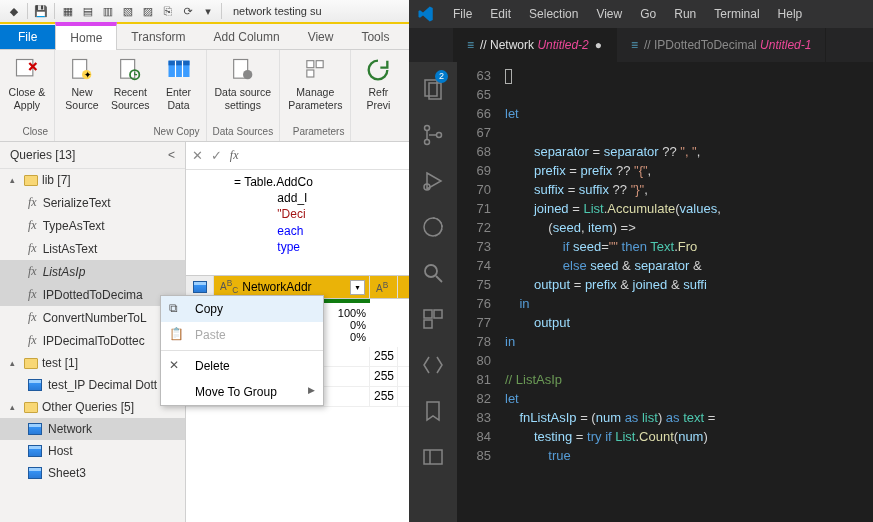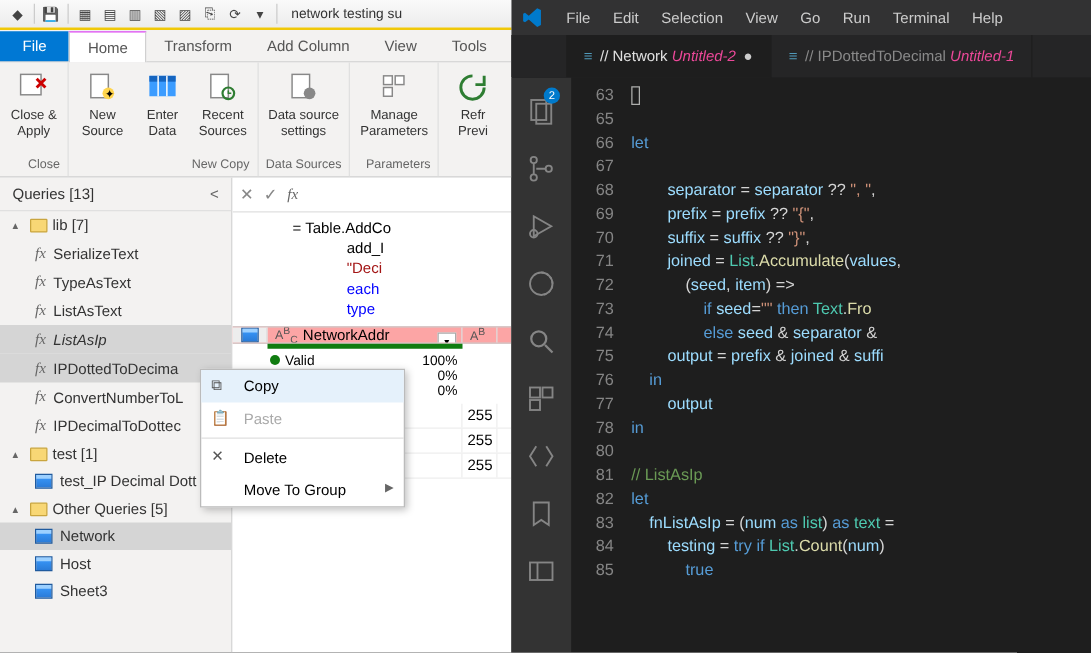--- a/index.html
+++ b/index.html
@@ -5,21 +5,21 @@
 * { margin:0; padding:0; box-sizing:border-box; font-family:"Segoe UI",Arial,sans-serif; }
 body { width:873px; height:522px; overflow:hidden; background:#fff; display:flex; }
 .pq { width:409px; height:522px; display:flex; flex-direction:column; background:#f3f2f1; position:relative; }
 .qat { height:24px; background:linear-gradient(#fafafa,#ececec); border-bottom:2px solid #f0c808; display:flex; align-items:center; padding:0 4px; font-size:11px; }
 .qat .qi { width:18px; height:18px; margin:0 1px; display:flex; align-items:center; justify-content:center; color:#444; cursor:pointer; }
 .qat .sep { width:1px; height:16px; background:#ccc; margin:0 3px; }
 .qtitle { margin-left:8px; color:#333; }
 .tabs { height:26px; background:#f3f2f1; display:flex; align-items:flex-end; font-size:12px; border-bottom:1px solid #d0d0d0; }
 .tab { padding:5px 14px; color:#555; cursor:pointer; }
 .tab.file { background:#0078d4; color:#fff; font-weight:400; padding:5px 18px; }
-.tab.active { background:#fff; border-top:1px solid #d946ef; border-left:1px solid #d0d0d0; border-right:1px solid #d0d0d0; margin-bottom:-1px; }
+.tab.active { background:#fff; border-top:4px solid #d946ef; border-left:1px solid #d0d0d0; border-right:1px solid #d0d0d0; margin-bottom:-1px; }
 .ribbon { height:92px; background:#f3f2f1; display:flex; border-bottom:1px solid #d0d0d0; }
 .rgroup { border-right:1px solid #e0e0e0; padding:4px 6px; display:flex; flex-direction:column; justify-content:space-between; }
 .rlabel { font-size:10px; color:#666; text-align:right; padding-top:2px; }
 .rbtns { display:flex; gap:6px; }
 .rbtn { display:flex; flex-direction:column; align-items:center; font-size:10.5px; color:#333; cursor:pointer; min-width:42px; text-align:center; line-height:1.2; padding:2px; }
 .rbtn svg { width:28px; height:28px; margin-bottom:2px; }
 .main { flex:1; display:flex; overflow:hidden; }
 .qpane { width:186px; background:#f3f2f1; border-right:1px solid #d0d0d0; display:flex; flex-direction:column; }
 .qhdr { padding:6px 10px; font-size:12px; color:#333; border-bottom:1px solid #e0e0e0; display:flex; justify-content:space-between; align-items:center; }
 .qlist { flex:1; overflow:auto; font-size:12px; }
@@ -30,21 +30,21 @@
 .tbli { display:inline-flex; width:14px; height:12px; background:linear-gradient(#3b9cff,#2a7bd8); border:1px solid #1f5a9e; position:relative; }
 .tbli::before{content:"";position:absolute;top:0;left:0;right:0;height:3px;background:#9cd0ff;}
 .fldr { width:14px; height:11px; background:#f8d775; border:1px solid #c9a53e; border-radius:1px; }
 .tri { font-size:9px; color:#666; width:10px; }
 .content { flex:1; background:#fff; display:flex; flex-direction:column; overflow:hidden; }
 .fxbar { height:28px; border-bottom:1px solid #e0e0e0; display:flex; align-items:center; padding:0 6px; gap:8px; font-size:12px; }
 .fxbar .xb { color:#888; cursor:pointer; font-size:13px; }
 .fxbar .fxlbl { font-style:italic; font-family:Georgia,serif; color:#666; }
 .fxformula { font-family:Consolas,monospace; font-size:12px; padding:4px 6px 6px 48px; line-height:1.35; white-space:pre; overflow:hidden; }
 .grid { flex:1; position:relative; }
-.ghdr { display:flex; height:14px; border-top:1px solid #ccc; border-bottom:1px solid #ccc; font-size:12px; background:#fca5a5; }
+.ghdr { display:flex; height:24px; border-top:1px solid #ccc; border-bottom:1px solid #ccc; font-size:12px; background:#eab308;margin-top:14px; }
 .gcell { border-right:1px solid #ddd; padding:3px 6px; display:flex; align-items:center; overflow:hidden; }
 .gh0 { width:28px; justify-content:center; background:#ededed; }
 .gh1 { width:156px; gap:4px; position:relative; }
 .gh2 { width:28px; }
 .ghdr .dd { position:absolute; right:4px; top:4px; width:15px; height:15px; border:1px solid #aaa; background:#fff; display:flex; align-items:center; justify-content:center; font-size:8px; cursor:pointer; }
 .qualbar { height:4px; display:flex; }
 .qualbar .g0 { width:28px; }
 .qualbar .g1 { width:156px; background:#107c10; }
 .grow { display:flex; height:20px; font-size:12px; border-bottom:1px solid #eee; }
 .grow .c0 { width:28px; text-align:center; background:#f3f3f3; border-right:1px solid #ddd; padding:2px 0; font-size:11px; color:#555; }
@@ -133,36 +133,36 @@
             <svg viewBox="0 0 24 24">
               <rect x="4" y="3" width="12" height="16" fill="#fff" stroke="#888"></rect>
               <circle cx="16" cy="16" r="4" fill="#ffd54f"></circle>
               <text x="13.5" y="19" font-size="8">✦</text>
             </svg>
             <span style="white-space:pre-line">New
 Source</span>
           </div>
         <div class="rbtn">
             <svg viewBox="0 0 24 24">
+              <rect x="4" y="3" width="12" height="16" fill="#fff" stroke="#888"></rect>
+              <circle cx="16" cy="16" r="4" fill="none" stroke="#2e7d32" stroke-width="1.5"></circle>
+              <path d="M16 14v2h2" stroke="#2e7d32" fill="none"></path>
+            </svg>
+            <span style="white-space:pre-line">Recent
+Sources</span>
+          </div>
+        <div class="rbtn">
+            <svg viewBox="0 0 24 24">
               <rect x="3" y="4" width="18" height="14" fill="#3b9cff"></rect>
               <rect x="3" y="4" width="18" height="4" fill="#1565c0"></rect>
               <line x1="9" y1="4" x2="9" y2="18" stroke="#fff"></line>
               <line x1="15" y1="4" x2="15" y2="18" stroke="#fff"></line>
             </svg>
             <span style="white-space:pre-line">Enter
 Data</span>
-          </div>
-        <div class="rbtn">
-            <svg viewBox="0 0 24 24">
-              <rect x="4" y="3" width="12" height="16" fill="#fff" stroke="#888"></rect>
-              <circle cx="16" cy="16" r="4" fill="none" stroke="#2e7d32" stroke-width="1.5"></circle>
-              <path d="M16 14v2h2" stroke="#2e7d32" fill="none"></path>
-            </svg>
-            <span style="white-space:pre-line">Recent
-Sources</span>
           </div>
       </div>
       <div class="rlabel">New Copy</div>
     </div>
     <div class="rgroup">
       <div class="rbtns">
         <div class="rbtn">
             <svg viewBox="0 0 24 24">
               <rect x="4" y="3" width="12" height="16" fill="#fff" stroke="#888"></rect>
               <circle cx="16" cy="16" r="4" fill="#888"></circle>

